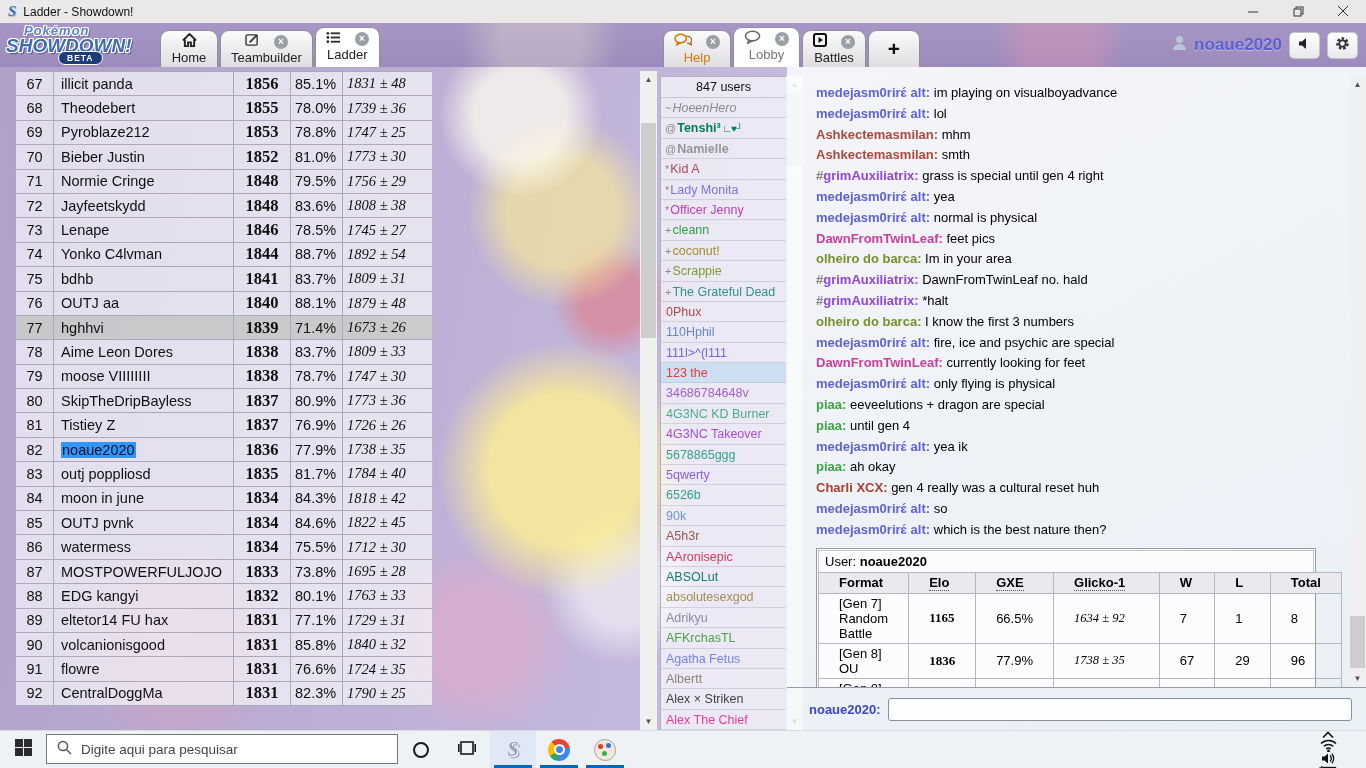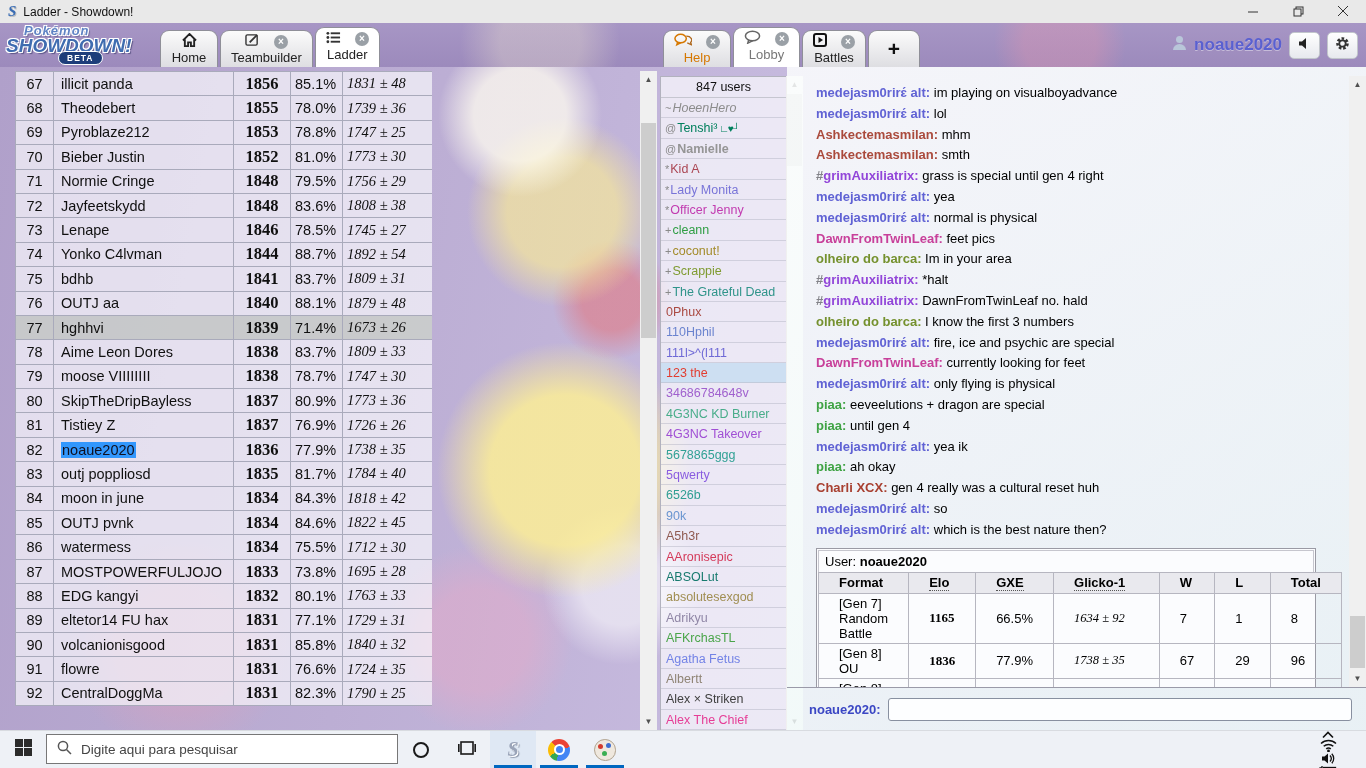--- a/index.html
+++ b/index.html
@@ -446,21 +446,21 @@
   <div class="vscroll" style="left:640px; top:71px; height:659px;">
     <div class="sb-arrow" style="top:0;">▲</div>
     <div class="sb-thumb" style="top:52px; height:215px;"></div>
     <div class="sb-arrow" style="bottom:0;">▼</div>
   </div>
 
   <div class="userlist">
     <div class="ul-header">847 users</div>
     <div>
         <div class="ul-row"><span class="ul-rank">~</span><span style="color: rgb(140, 140, 140); font-weight: normal; font-style: italic;">HoeenHero</span></div>
-        <div class="ul-row"><span class="ul-rank">@</span><span style="color: rgb(0, 128, 93); font-weight: normal;">Tenshi³</span><span class="ul-suffix" style="color: rgb(0, 128, 93);"> ∟♥┘</span></div>
+        <div class="ul-row"><span class="ul-rank">@</span><span style="color: rgb(0, 128, 93); font-weight: bold;">Tenshi³</span><span class="ul-suffix" style="color: rgb(0, 128, 93);"> ∟♥┘</span></div>
         <div class="ul-row"><span class="ul-rank">@</span><span style="color: rgb(149, 149, 149); font-weight: bold;">Namielle</span></div>
         <div class="ul-row"><span class="ul-rank">*</span><span style="color: rgb(171, 70, 83);">Kid A</span></div>
         <div class="ul-row"><span class="ul-rank">*</span><span style="color: rgb(120, 116, 216);">Lady Monita</span></div>
         <div class="ul-row"><span class="ul-rank">*</span><span style="color: rgb(194, 59, 176);">Officer Jenny</span></div>
         <div class="ul-row"><span class="ul-rank">+</span><span style="color: rgb(47, 158, 68);">cleann</span></div>
         <div class="ul-row"><span class="ul-rank">+</span><span style="color: rgb(163, 139, 42);">coconut!</span></div>
         <div class="ul-row"><span class="ul-rank">+</span><span style="color: rgb(127, 155, 48);">Scrappie</span></div>
         <div class="ul-row"><span class="ul-rank">+</span><span style="color: rgb(47, 148, 138);">The Grateful Dead</span></div>
         <div class="ul-row"><span class="ul-rank"></span><span style="color: rgb(170, 74, 66);">0Phux</span></div>
         <div class="ul-row"><span class="ul-rank"></span><span style="color: rgb(107, 132, 207);">110Hphil</span></div>
@@ -497,22 +497,22 @@
     <div>
         <div class="chat-line"><span class="chat-user" style="color: rgb(96, 98, 212);">medejasm0rirɛ́ alt:</span><span> im playing on visualboyadvance</span></div>
         <div class="chat-line"><span class="chat-user" style="color: rgb(96, 98, 212);">medejasm0rirɛ́ alt:</span><span> lol</span></div>
         <div class="chat-line"><span class="chat-user" style="color: rgb(170, 74, 60);">Ashkectemasmilan:</span><span> mhm</span></div>
         <div class="chat-line"><span class="chat-user" style="color: rgb(170, 74, 60);">Ashkectemasmilan:</span><span> smth</span></div>
         <div class="chat-line"><span class="chat-prefix">#</span><span class="chat-user" style="color: rgb(146, 70, 217);">grimAuxiliatrix:</span><span> grass is special until gen 4 right</span></div>
         <div class="chat-line"><span class="chat-user" style="color: rgb(96, 98, 212);">medejasm0rirɛ́ alt:</span><span> yea</span></div>
         <div class="chat-line"><span class="chat-user" style="color: rgb(96, 98, 212);">medejasm0rirɛ́ alt:</span><span> normal is physical</span></div>
         <div class="chat-line"><span class="chat-user" style="color: rgb(200, 64, 154);">DawnFromTwinLeaf:</span><span> feet pics</span></div>
         <div class="chat-line"><span class="chat-user" style="color: rgb(117, 145, 46);">olheiro do barca:</span><span> Im in your area</span></div>
+        <div class="chat-line"><span class="chat-prefix">#</span><span class="chat-user" style="color: rgb(146, 70, 217);">grimAuxiliatrix:</span><span> DawnFromTwinLeaf no. hald</span></div>
         <div class="chat-line"><span class="chat-prefix">#</span><span class="chat-user" style="color: rgb(146, 70, 217);">grimAuxiliatrix:</span><span> *halt</span></div>
-        <div class="chat-line"><span class="chat-prefix">#</span><span class="chat-user" style="color: rgb(146, 70, 217);">grimAuxiliatrix:</span><span> DawnFromTwinLeaf no. hald</span></div>
         <div class="chat-line"><span class="chat-user" style="color: rgb(117, 145, 46);">olheiro do barca:</span><span> I know the first 3 numbers</span></div>
         <div class="chat-line"><span class="chat-user" style="color: rgb(96, 98, 212);">medejasm0rirɛ́ alt:</span><span> fire, ice and psychic are special</span></div>
         <div class="chat-line"><span class="chat-user" style="color: rgb(200, 64, 154);">DawnFromTwinLeaf:</span><span> currently looking for feet</span></div>
         <div class="chat-line"><span class="chat-user" style="color: rgb(96, 98, 212);">medejasm0rirɛ́ alt:</span><span> only flying is physical</span></div>
         <div class="chat-line"><span class="chat-user" style="color: rgb(63, 163, 68);">piaa:</span><span> eeveelutions + dragon are special</span></div>
         <div class="chat-line"><span class="chat-user" style="color: rgb(63, 163, 68);">piaa:</span><span> until gen 4</span></div>
         <div class="chat-line"><span class="chat-user" style="color: rgb(96, 98, 212);">medejasm0rirɛ́ alt:</span><span> yea ik</span></div>
         <div class="chat-line"><span class="chat-user" style="color: rgb(63, 163, 68);">piaa:</span><span> ah okay</span></div>
         <div class="chat-line"><span class="chat-user" style="color: rgb(168, 64, 49);">Charli XCX:</span><span> gen 4 really was a cultural reset huh</span></div>
         <div class="chat-line"><span class="chat-user" style="color: rgb(96, 98, 212);">medejasm0rirɛ́ alt:</span><span> so</span></div>

